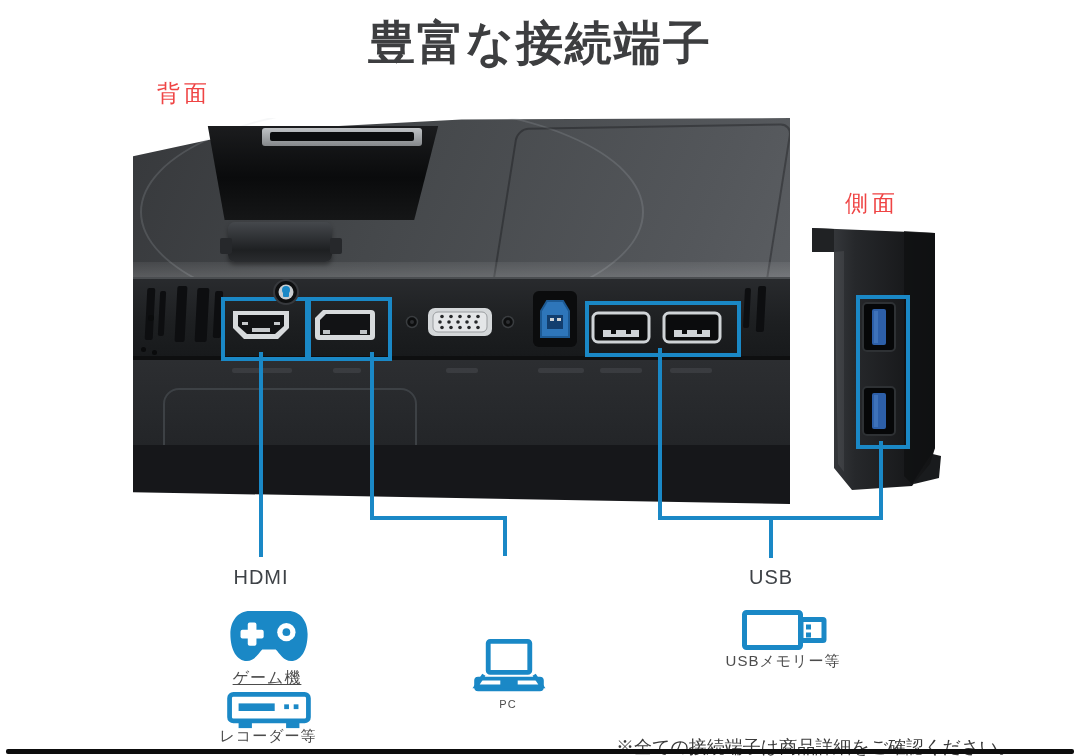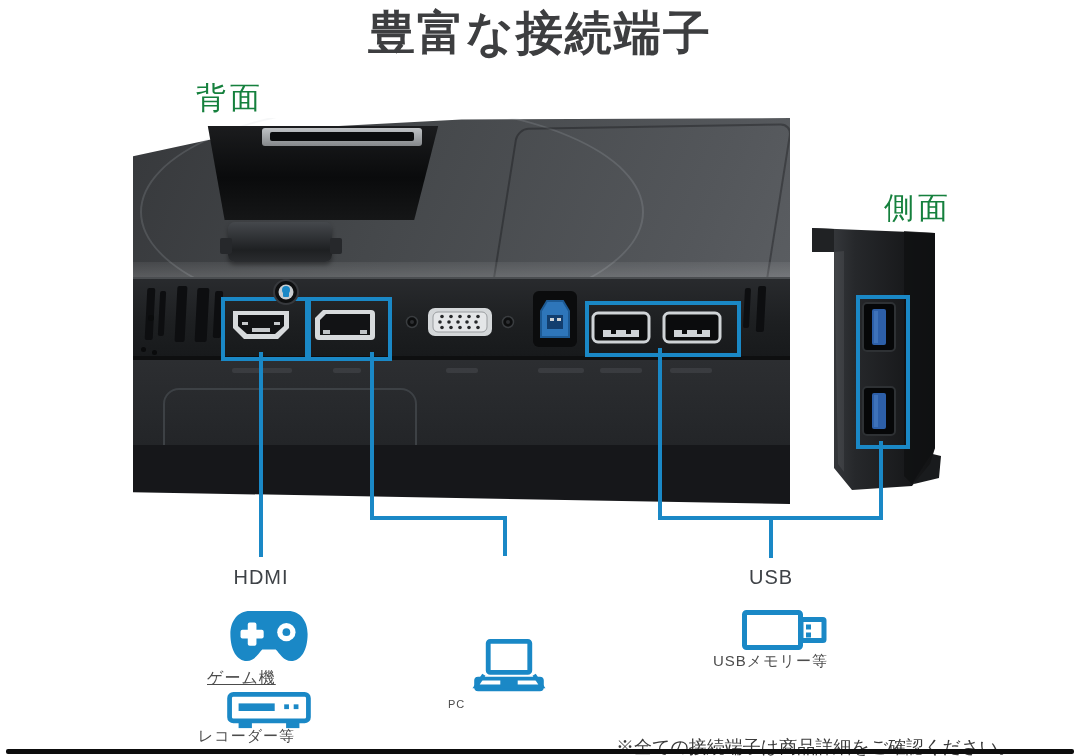--- a/index.html
+++ b/index.html
@@ -1,23 +1,23 @@
 <!DOCTYPE html>
 <html style="--accent: #1a88c6;"><head>
 <meta charset="utf-8">
 <style>
   html,body{margin:0;padding:0;background:#ffffff;}
   .page{position:relative;width:1080px;height:756px;background:#fff;overflow:hidden;
         font-family:"Liberation Sans",sans-serif;}
   .abs{position:absolute;}
 
   
-  .title{position:absolute;left:0;right:0;top:2px;margin:0;text-align:center;
+  .title{position:absolute;left:0;right:0;top:12px;margin:0;text-align:center;
          font-size:47px;font-weight:bold;color:#3d3e40;letter-spacing:2px;}
-  .view-label{position:absolute;font-size:30px;color:#15803d;letter-spacing:4px;margin-left:39px;}
+  .view-label{position:absolute;font-size:23px;color:#ef4444;letter-spacing:4px;}
   .back-label{left:157px;top:78px;}
   .side-label{left:845px;top:188px;}
 
   
   .back-upper{position:absolute;left:133px;top:118px;width:657px;height:159px;overflow:hidden;}
   .shell{position:absolute;inset:0;
          background:linear-gradient(112deg,#37393c 0%,#45484b 40%,#54575b 85%,#5a5d61 100%);
          clip-path:polygon(0 24%,18% 8%,50% 1%,100% 0,100% 100%,0 100%);}
   .shell-bottom-light{position:absolute;left:0;top:144px;width:657px;height:15px;
          background:linear-gradient(180deg,rgba(255,255,255,.06),rgba(255,255,255,.16));}
@@ -54,21 +54,21 @@
   
   .hl-box{position:absolute;border:4px solid var(--accent);z-index:5;}
   .cline{position:absolute;background:var(--accent);z-index:4;}
 
   
   .side-wrap{position:absolute;left:808px;top:226px;width:136px;height:272px;}
 
   
   .co-label{position:absolute;text-align:center;color:#3e4247;font-size:20px;font-weight:500;letter-spacing:1px;}
   .co-label.jp{font-size:24px;line-height:30px;letter-spacing:1px;}
-  .caption{position:absolute;color:#4c4c4c;font-size:16px;letter-spacing:1px;}
+  .caption{position:absolute;text-align:center;color:#4c4c4c;font-size:16px;letter-spacing:1px;}
   .icon-slot{position:absolute;}
 
   
   .footnote{position:absolute;left:616px;top:735px;width:460px;font-size:18px;color:#3a3a3a;
        white-space:nowrap;z-index:1;}
   .bottom-bar{position:absolute;left:6px;top:749px;width:1068px;height:5px;background:#0d0d0d;
        border-radius:2px;z-index:2;}
 </style>
 </head>
 <body>

